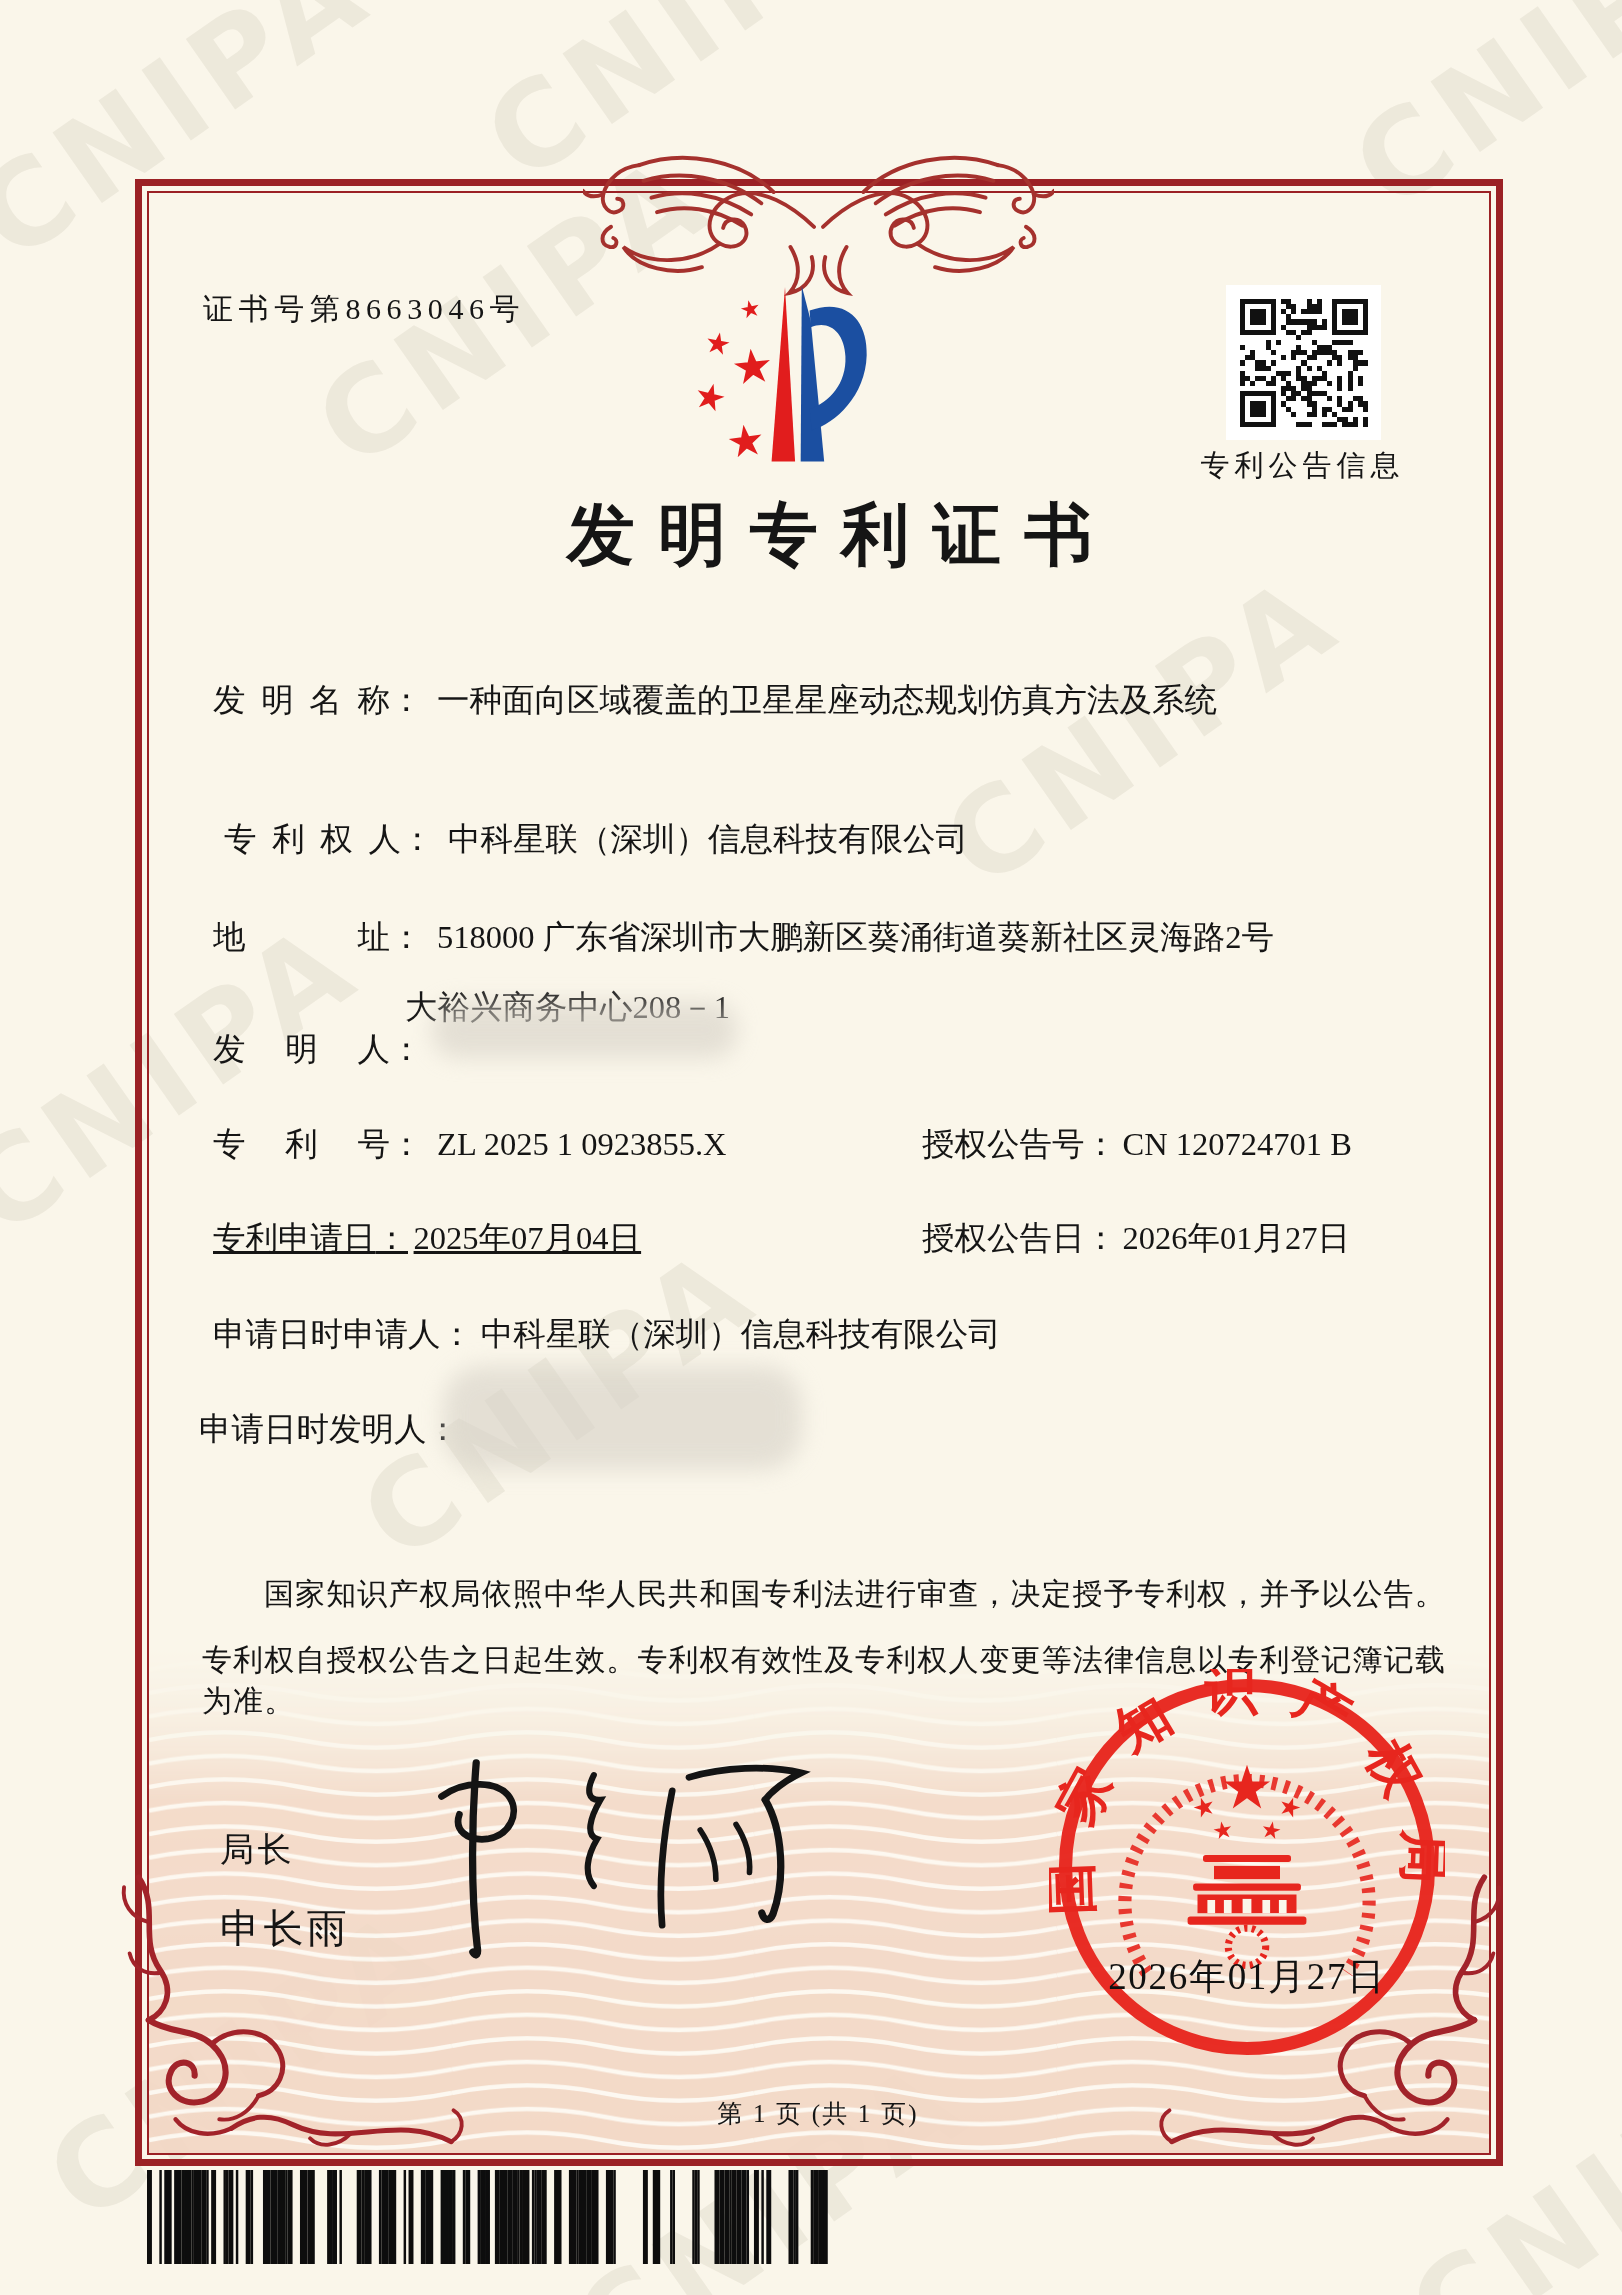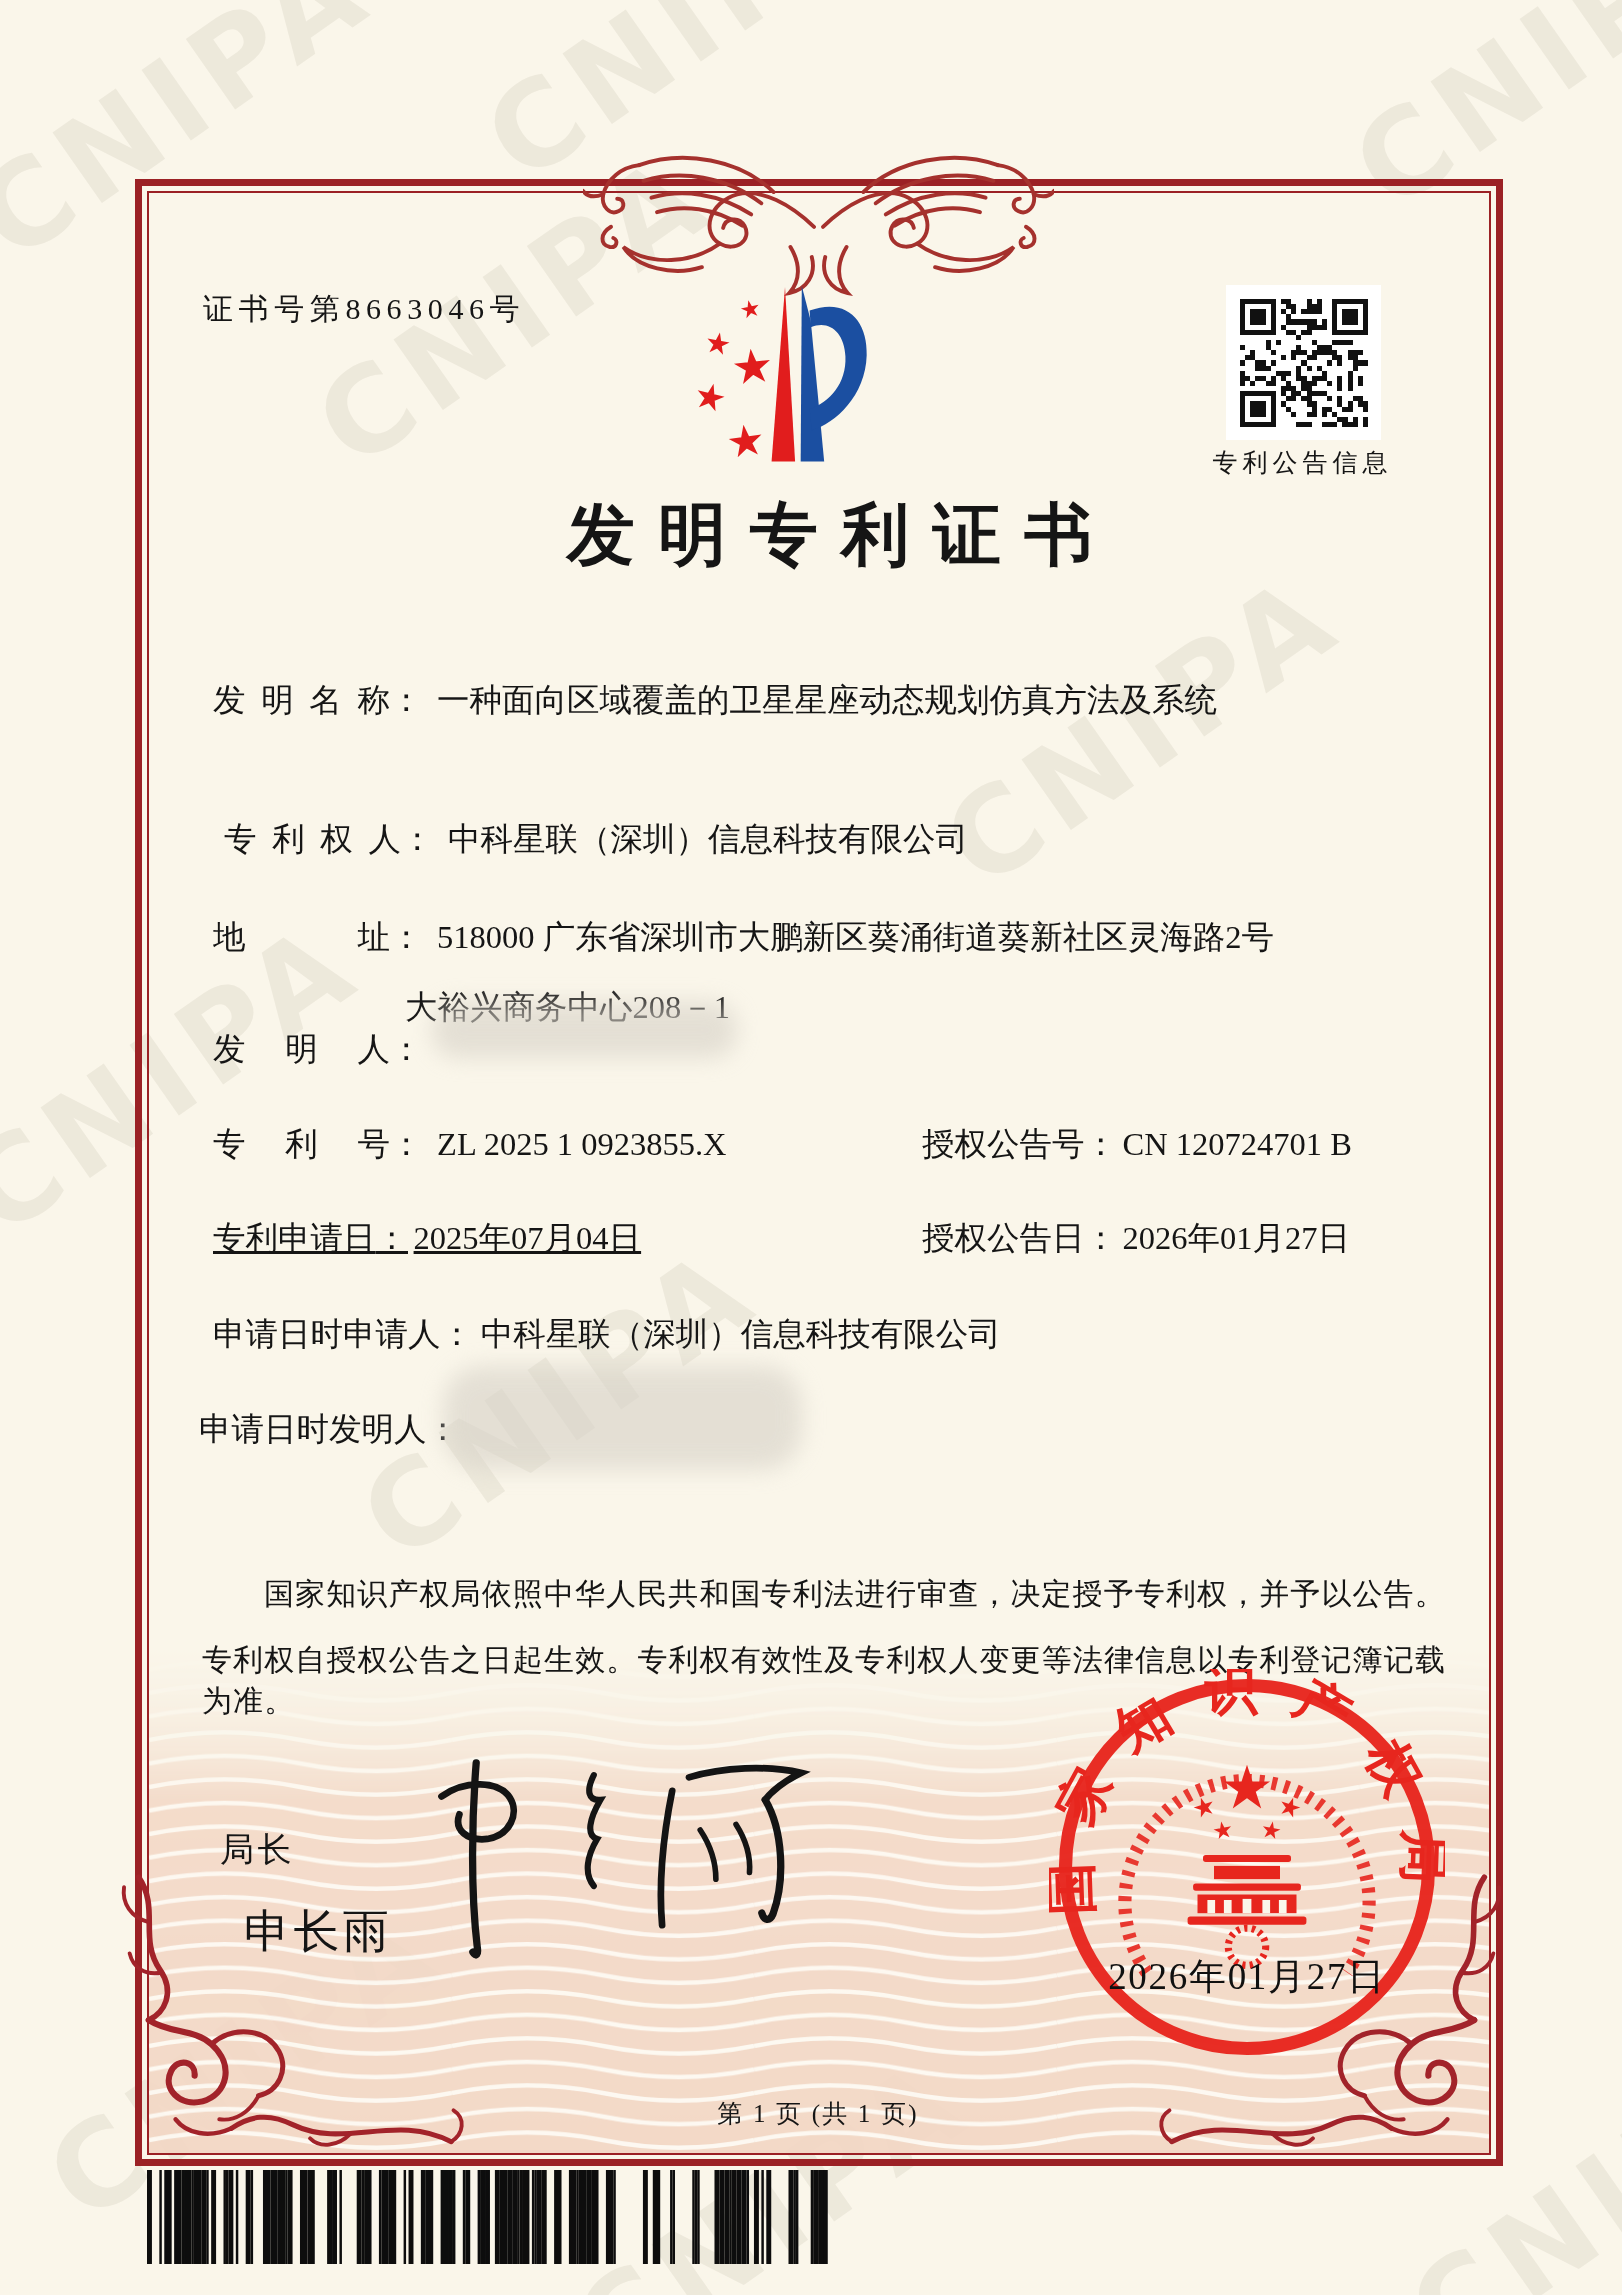--- a/index.html
+++ b/index.html
@@ -37,21 +37,21 @@
   }
 
   
   #waveband { left:149px; top:1634px; width:1340px; height:519px; }
 
   
   .cert-no { left:203px; top:289px; font-size:30px; letter-spacing:5.6px; }
   #logo { left:683px; top:277px; width:185px; height:193px; }
   .qr-box { left:1226px; top:285px; width:155px; height:155px; background:#ffffff; }
   #qr { position:absolute; left:13.5px; top:13.5px; width:128px; height:128px; }
-  .qr-label { left:1199px; top:446px; width:207px; text-align:center; font-size:25px; letter-spacing:5px; }
+  .qr-label { left:1199px; top:446px; width:207px; text-align:center; font-size:29px; letter-spacing:5px; }
   .doc-title {
     left:0; top:490px; width:1623px; text-align:center;
     font-size:68px; font-weight:bold; letter-spacing:23.5px; text-indent:23.5px;padding-left:36px;
   }
 
   
   .row { position:absolute; font-size:32.5px; white-space:nowrap; }
   .jl { display:inline-block; width:177px; text-align:justify; text-align-last:justify; vertical-align:bottom; }
   .val { margin-left:14.6px; }
   .r1 { left:213px; top:679px; }
@@ -73,21 +73,21 @@
   .blob1 { left:432px; top:1002px; width:305px; height:56px; }
   .blob2 { left:443px; top:1366px; width:359px; height:104px; border-radius:39px; }
 
   
   .body-par { left:202px; width:1250px; font-size:30px; letter-spacing:1.1px; }
   .bl1 { top:1574px; text-indent:62px; }
   .bl2 { top:1640px; }
 
   
   .director-label { left:220px; top:1827px; font-size:34px; letter-spacing:3.4px; }
-  .director-name  { left:220px; top:1901px; font-size:46px; letter-spacing:3.4px;margin-left:24px; }
+  .director-name  { left:220px; top:1901px; font-size:40px; letter-spacing:3.4px; }
   #sig { left:409px; top:1746px; width:448px; height:224px; }
 
   
   #seal-wrap { left:1049px; top:1669px; width:396px; height:396px; }
   .seal-date {
     position:absolute; left:0; top:283px; width:100%;
     text-align:center; font-size:37px; letter-spacing:1.7px; color:#101010;
   }
 
   

